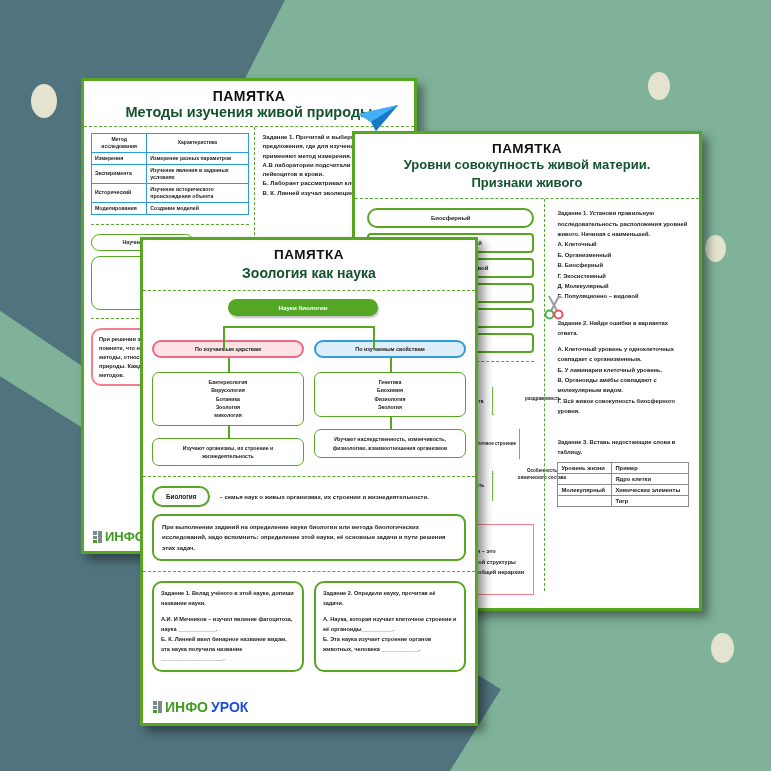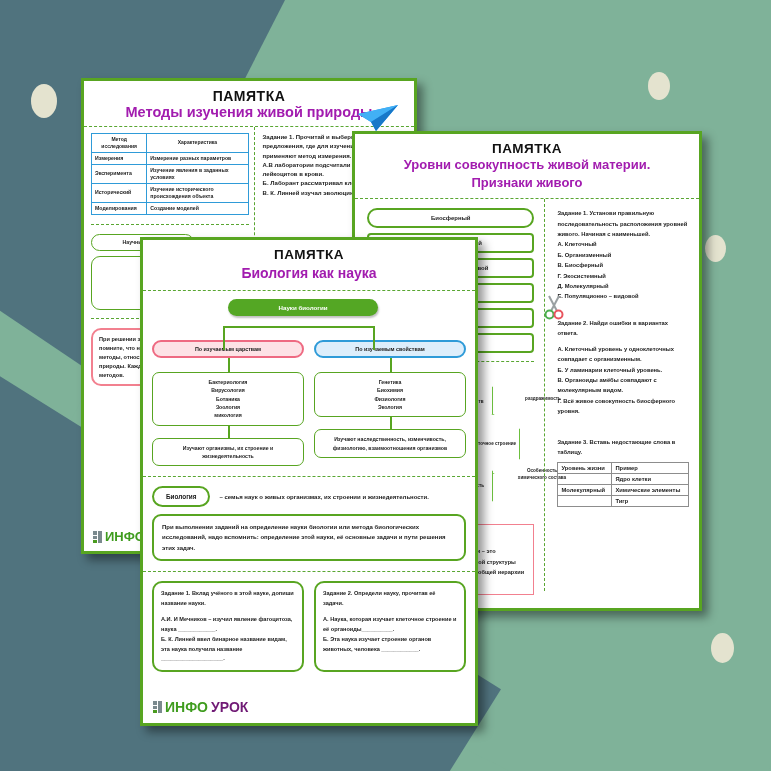--- a/index.html
+++ b/index.html
@@ -36,33 +36,33 @@
 
   
   .card{
     position:absolute;background:#ffffff;
     border:3px solid #58a521;
     box-shadow:6px 6px 9px rgba(0,0,0,.42);
     overflow:hidden;
   }
   .card-title-wrap{text-align:center;padding-top:7px;}
   .pam{font-weight:bold;color:#111;letter-spacing:.5px;}
-  .sub{font-weight:bold;color:#a21caf;}
+  .sub{font-weight:bold;color:#14532d;}
   .dashrow{border-top:1.6px dashed #59a632;margin:5px 0 0 0;}
   .dashcol{border-left:1.6px dashed #59a632;}
 
   .infourok{display:flex;align-items:center;gap:3px;}
   .iu-mark{display:inline-block;width:9px;height:12px;position:relative;}
   .iu-mark i{position:absolute;background:#7b8a8e;display:block;}
   .iu-mark i:nth-child(1){left:0;top:0;width:4px;height:4px;background:#7b8a8e;}
   .iu-mark i:nth-child(2){left:0;top:5px;width:4px;height:3px;background:#7b8a8e;}
   .iu-mark i:nth-child(3){left:0;top:9px;width:4px;height:3px;background:#4a9b20;}
   .iu-mark i:nth-child(4){left:5px;top:0;width:4px;height:12px;background:#7b8a8e;}
   .iu-a{color:#3f9c1e;font-weight:bold;}
-  .iu-b{color:#701a75;font-weight:bold;}
+  .iu-b{color:#1d4ed8;font-weight:bold;}
 
   
   #card1{left:81px;top:78px;width:330px;height:470px;}
   #card1 .pam{font-size:14px;}
   #card1 .sub{font-size:14.5px;}
   #card1 .body{display:flex;height:calc(100% - 56px);}
   #card1 .colL{width:52%;padding:6px 5px 0 7px;}
   #card1 .colR{width:48%;padding:6px 6px 0 8px;}
   .tbl{border-collapse:collapse;width:100%;}
   .tbl td{border:1.3px solid #2f9bd8;padding:2px 3px;font-size:5.2px;font-weight:bold;color:#1a1a1a;line-height:1.35;}
@@ -308,21 +308,21 @@
           <i></i>
         </span>
       <span class="iu-a">ИНФО</span>
         <span class="iu-b">УРОК</span>
     </div>
   </div>
 
   <div class="card" id="card2">
     <div class="card-title-wrap">
       <div class="pam">ПАМЯТКА</div>
-      <div class="sub" style="margin-top:3px">Биология как наука</div>
+      <div class="sub" style="margin-top:3px">Зоология как наука</div>
     </div>
     <div class="dashrow" style="margin-top:9px"></div>
 
     <div class="c2sec" style="position:relative;padding-top:8px">
       <div class="pill-green" style="margin-left:76px">Науки биологии</div>
 
       <div class="connector" style="left:80px;top:35px;width:152px;height:1.6px"></div>
       <div class="connector" style="left:80px;top:35px;width:1.6px;height:24px"></div>
       <div class="connector" style="left:230px;top:35px;width:1.6px;height:24px"></div>
 

